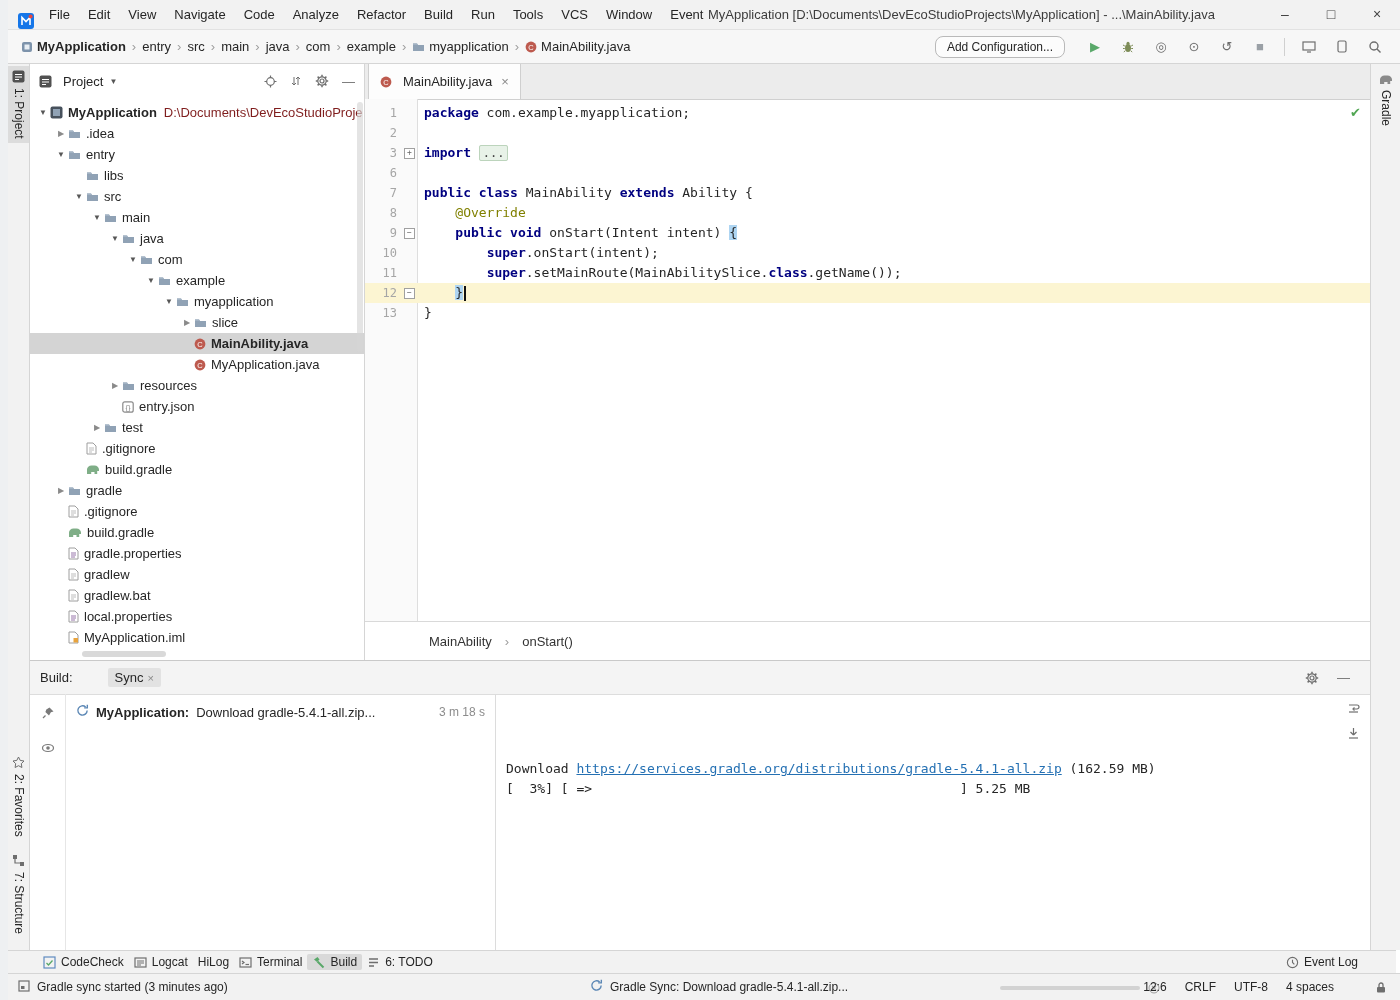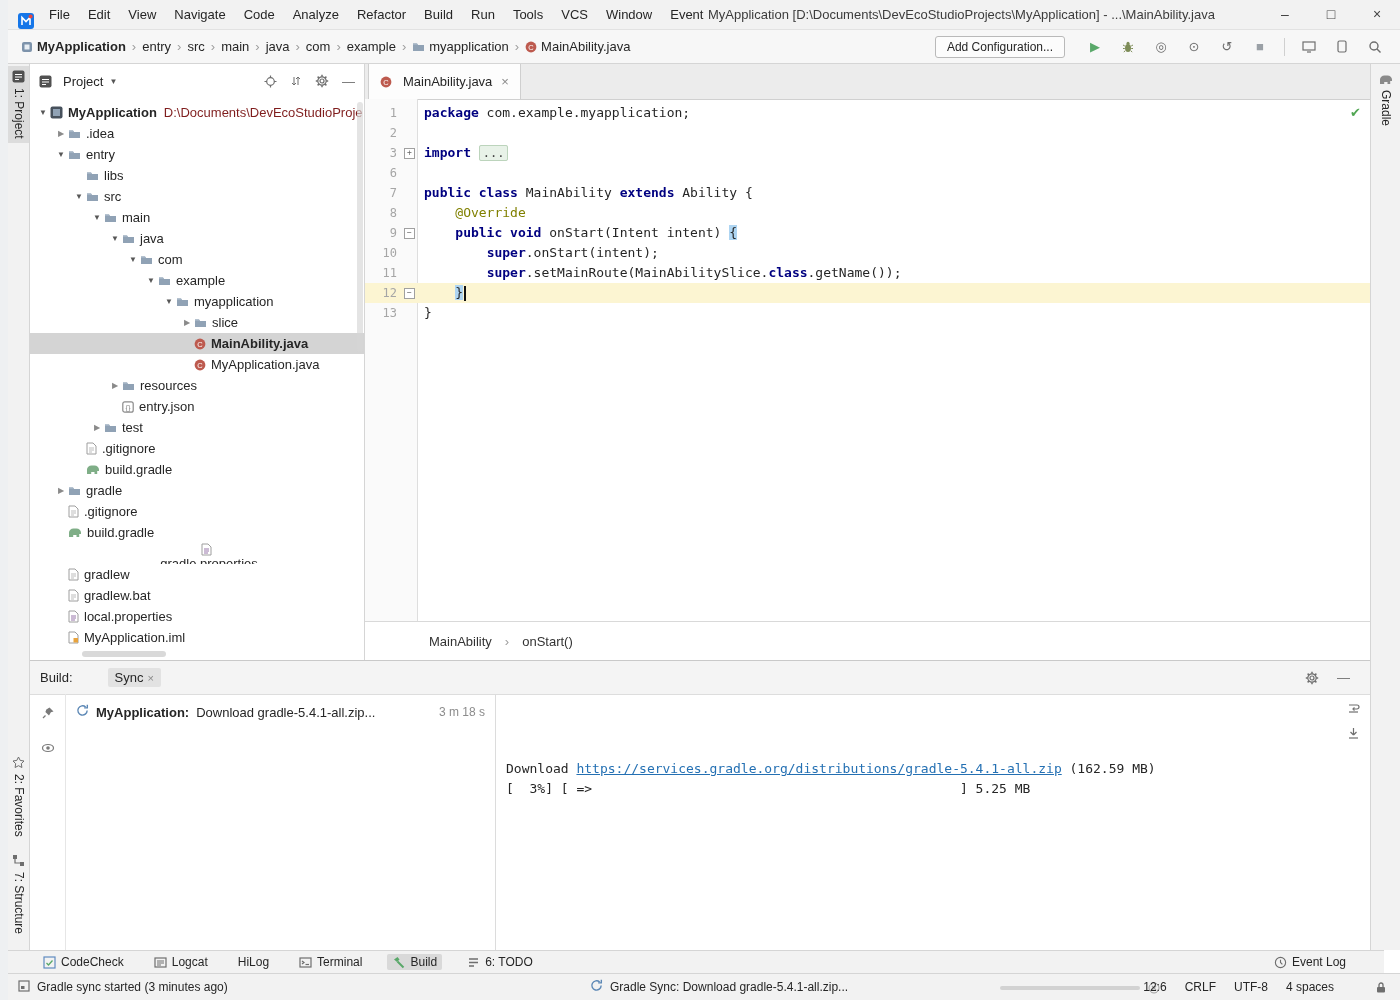--- a/index.html
+++ b/index.html
@@ -21,21 +21,21 @@
 
   
   .toolbar{position:absolute;left:8px;right:0;top:30px;height:34px;background:#f7f7f7;border-bottom:1px solid #d5d5d5;
            display:flex;align-items:center;padding-left:10px;box-sizing:border-box;z-index:20}
   .crumbs{display:flex;align-items:center}
   .crumb{display:inline-flex;align-items:center;gap:4px;padding:2px 3px;white-space:nowrap}
   .crumb.bold{font-weight:bold}
   .crumb-sep{color:#9e9e9e;padding:0 3px;font-size:13px}
   .tb-right{margin-left:auto;display:flex;align-items:center;gap:15px;padding-right:16px}
   .add-config{font:12px "Liberation Sans",sans-serif;color:#262626;background:#fcfcfc;border:1px solid #b9b9b9;
-              border-radius:3px;padding:3px 11px;margin-right:6px}
+              border-radius:8px;padding:3px 11px;margin-right:6px}
   .tb-ico{display:inline-flex;width:18px;height:18px;align-items:center;justify-content:center;font-size:13px}
   .tb-sep{width:1px;height:18px;background:#d0d0d0}
 
   
   .stripe{position:absolute;top:64px;height:886px;background:#f2f2f2;z-index:10;box-sizing:border-box}
   .stripe-left{left:8px;width:22px;border-right:1px solid #d5d5d5}
   .stripe-right{right:0;width:30px;border-left:1px solid #d5d5d5}
   .stripe-btn{position:absolute;left:0;right:0;display:flex;flex-direction:column;align-items:center;gap:5px;padding:4px 0}
   .stripe-btn.active{background:#dcdcdc}
   .v-label{writing-mode:vertical-rl;font-size:12px;color:#262626;white-space:nowrap}
@@ -96,22 +96,22 @@
   .bp-tree{width:430px;border-right:1px solid #dcdcdc;padding-top:7px;box-sizing:border-box}
   .task-row{display:flex;align-items:center;gap:7px;padding:3px 10px}
   .task-bold{font-weight:bold}
   .task-time{margin-left:auto;color:#8c8c8c;font-size:12px}
   .bp-console{flex:1;position:relative;padding:5px 10px;font:13px/20px "DejaVu Sans Mono","Liberation Mono",monospace;
               white-space:pre;overflow:hidden}
   .con-link{color:#2470b3;text-decoration:underline}
   .con-icons{position:absolute;right:10px;top:8px;display:flex;flex-direction:column;gap:12px}
 
   
-  .bottombar{position:absolute;left:8px;right:16px;top:950px;height:23px;background:#f2f2f2;border-top:1px solid #d5d5d5;
-             display:flex;align-items:center;font-size:12px;padding-left:30px;gap:20px;box-sizing:border-box;z-index:20}
+  .bottombar{position:absolute;left:8px;right:4px;top:950px;height:23px;background:#f2f2f2;border-top:1px solid #d5d5d5;
+             display:flex;align-items:center;font-size:12px;padding-left:30px;box-sizing:border-box;z-index:20}
   .tw-btn{display:inline-flex;align-items:center;gap:5px;padding:1px 5px;border-radius:2px}
   .tw-btn.active{background:#d9d9d9}
   .event-log{margin-left:auto;margin-right:38px;display:inline-flex;gap:5px;align-items:center}
 
   
   .statusbar{position:absolute;left:8px;right:0;top:973px;height:27px;background:#f2f2f2;border-top:1px solid #d5d5d5;
              display:flex;align-items:center;font-size:12px;padding:0 10px;box-sizing:border-box;z-index:20}
   .sb-msg{margin-left:7px}
   .sb-sync{position:absolute;left:582px;display:flex;align-items:center;gap:7px}
   .sb-progress{position:absolute;left:992px;top:12px;width:140px;height:4px;background:#d2d2d2;border-radius:2px}
@@ -529,21 +529,21 @@
         </div>
         <div class="tree-row" style="padding-left: 24px;">
           <span class="tri"></span>
           <span class="t-ico">
             <svg width="14" height="11">
               <path d="M1 10V5.5C1 3.2 3 1.5 5.5 1.5h3C11 1.5 13 3.2 13 5.5V7h-1.8v3H8.5V8H5.2v2z" fill="#7fae87"></path>
             </svg>
           </span>
           <span class="t-label">build.gradle</span>
         </div>
-        <div class="tree-row" style="padding-left: 24px; flex-direction: column;">
+        <div class="tree-row" style="padding-left: 24px;">
           <span class="tri"></span>
           <span class="t-ico">
             <svg width="11" height="13">
               <path d="M1 1h6l3 3v8H1z" fill="#fff" stroke="#9e9e9e"></path>
               <path d="M3 6h5M3 8h5M3 10h4" stroke="#9876aa" stroke-width="1"></path>
             </svg>
           </span>
           <span class="t-label">gradle.properties</span>
         </div>
         <div class="tree-row" style="padding-left: 24px;">

